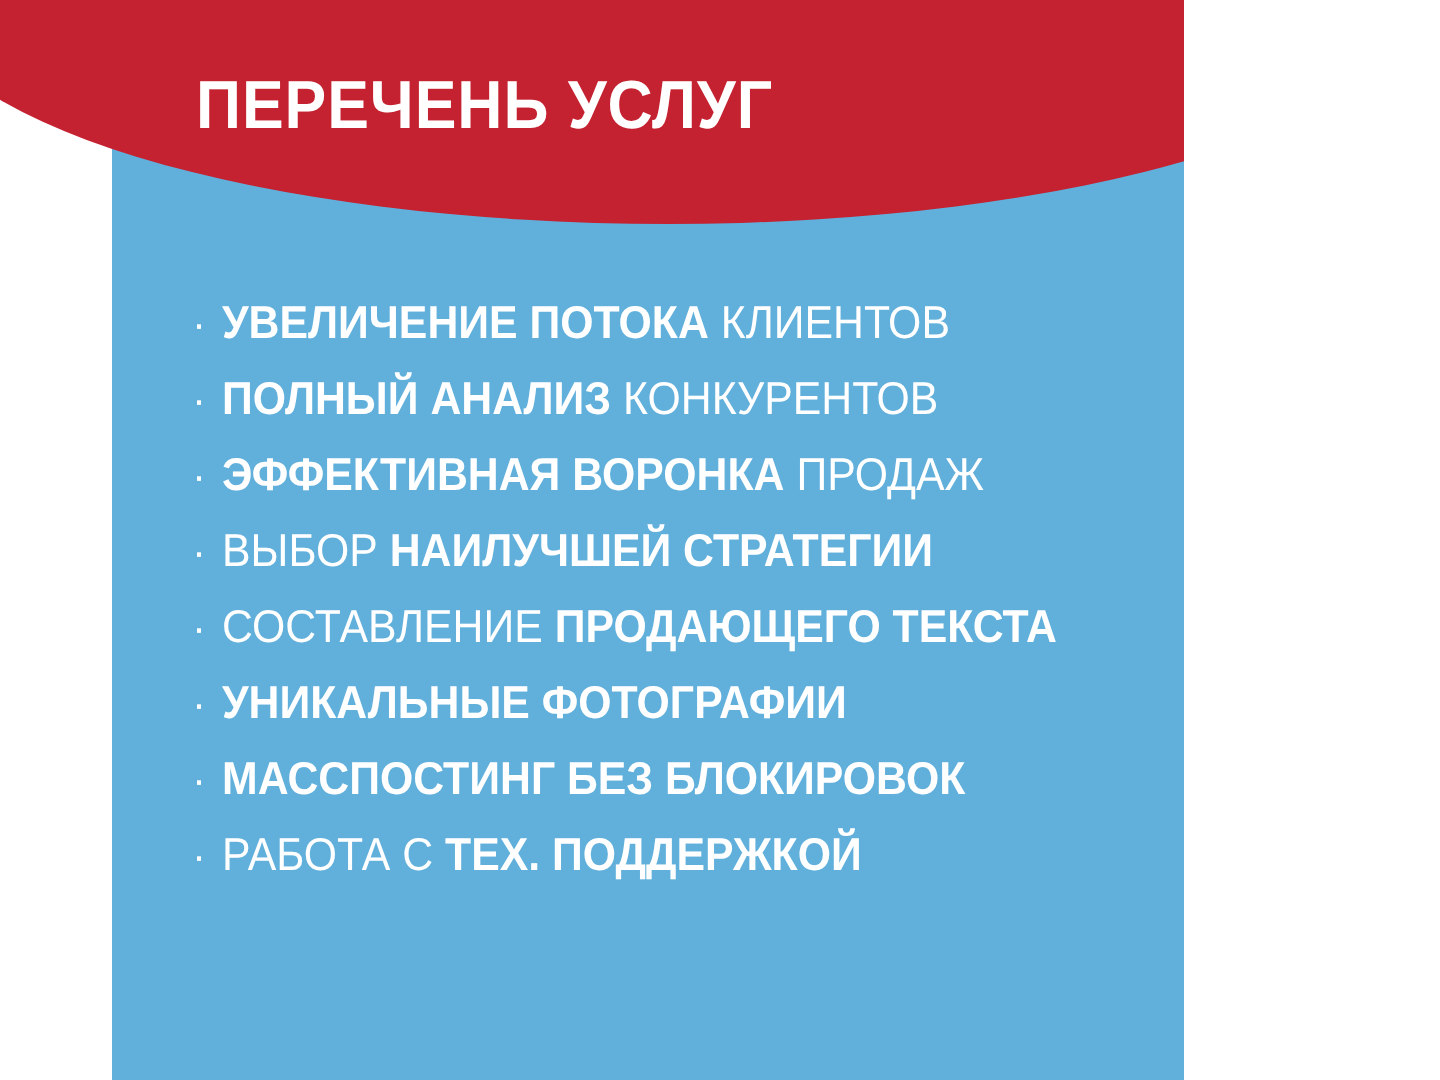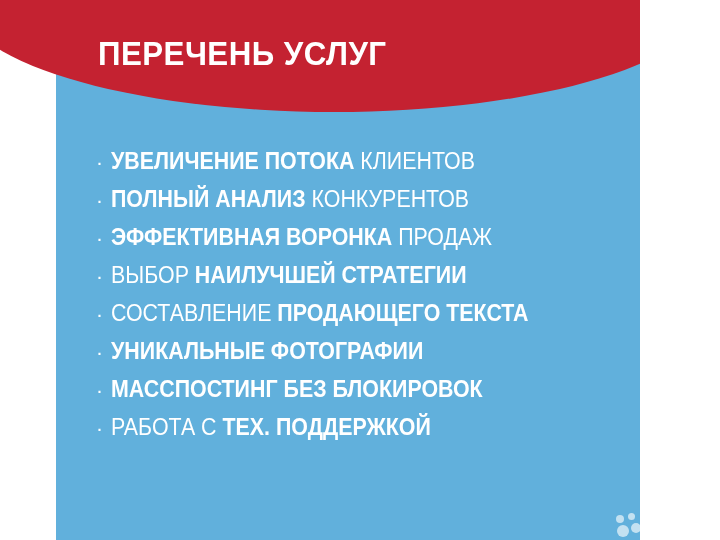--- a/index.html
+++ b/index.html
@@ -2,21 +2,21 @@
 <html><head>
 <meta charset="utf-8">
 <style>
   html, body {
     margin: 0;
     padding: 0;
     background: #ffffff;
   }
   #poster {
     position: relative;
-    width: 640px;
+    width: 592px;
     height: 540px;
     overflow: hidden;
     background: #ffffff;
     font-family: "Liberation Sans", "DejaVu Sans", sans-serif;
   }
 
   
   .shape-purple-circle {
     position: absolute;
     left: 612px;

